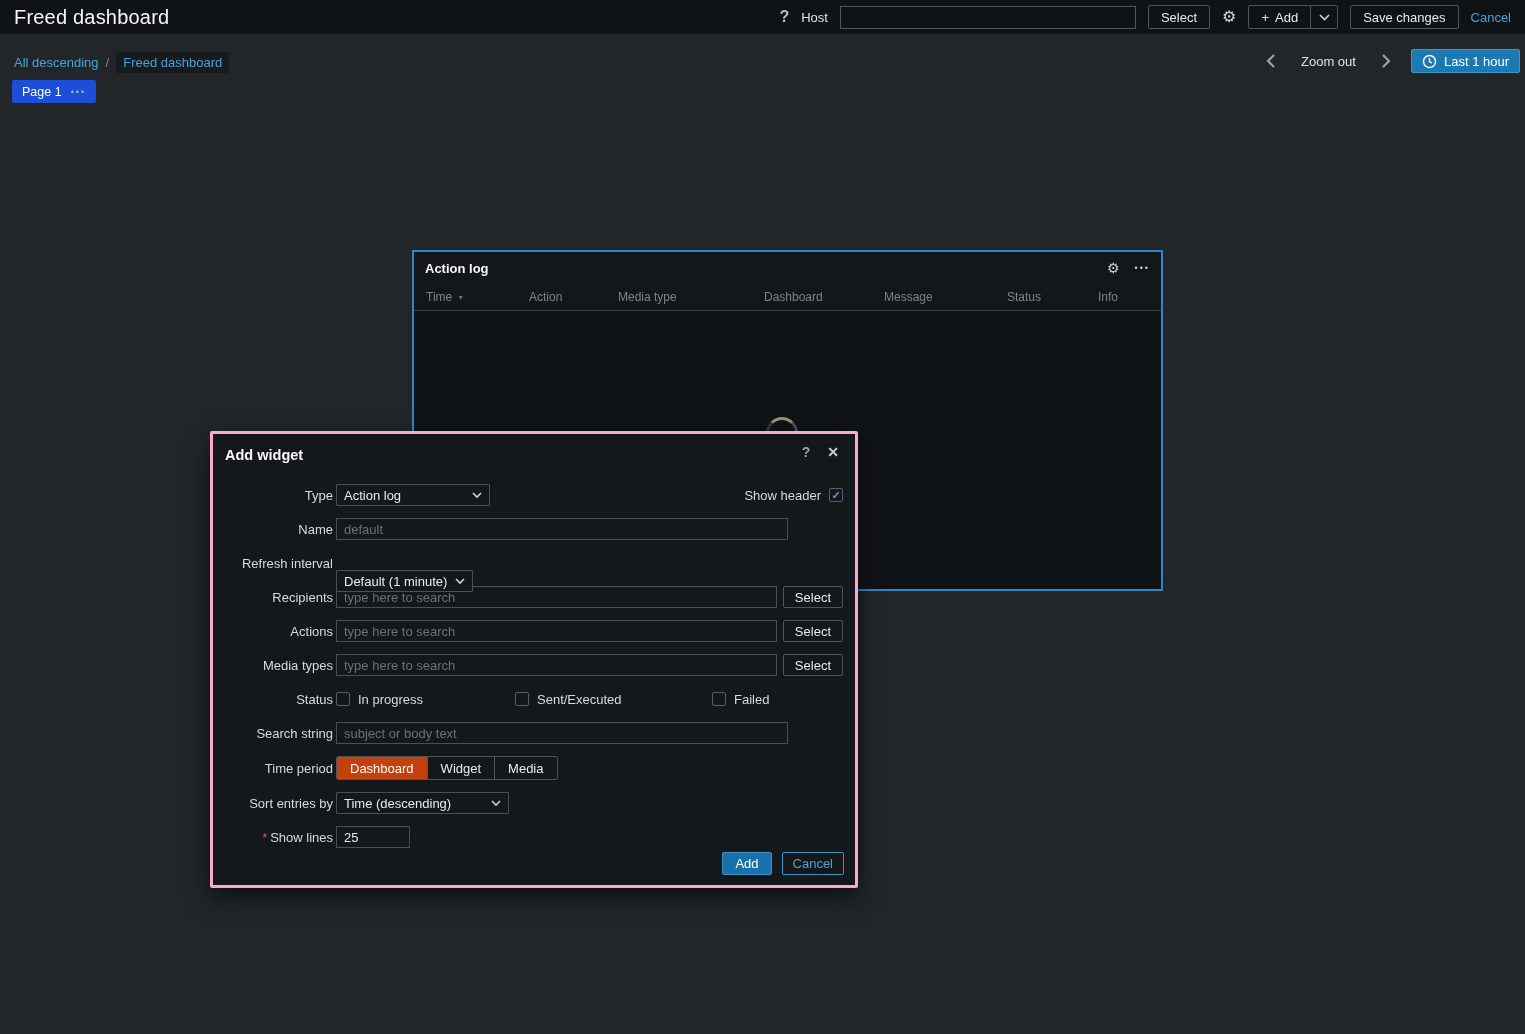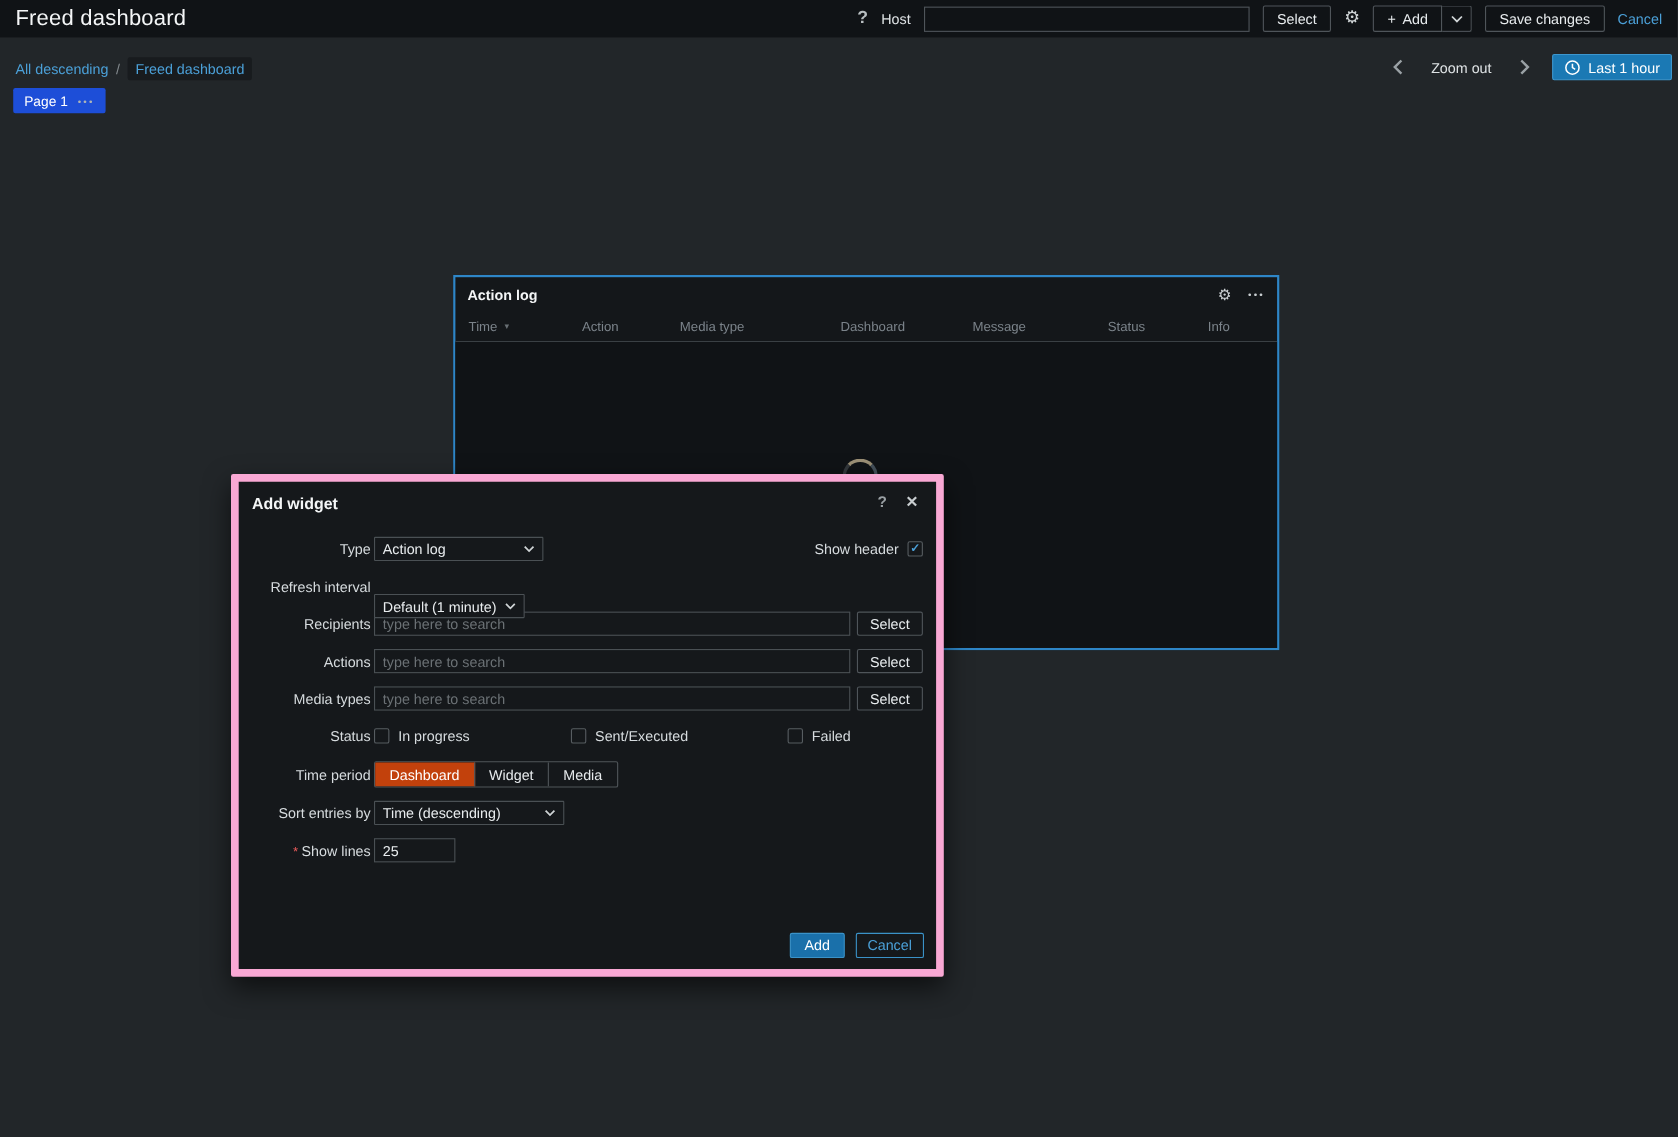--- a/index.html
+++ b/index.html
@@ -72,21 +72,21 @@
   .widget-body { flex:1; background:#101316; }
 
   .spinner {
     position:absolute; left:766px; top:417px; width:32px; height:32px; border-radius:50%;
     border:3px solid #33383c; border-top-color:#9c9076; border-right-color:#45515b; z-index:2;
   }
 
   
   .dialog {
     position:absolute; left:210px; top:431px; width:648px; height:457px;
-    background:#15181b; border:7px solid #f9a8d4; border-radius:2px;
+    background:#15181b; border:3px solid #f9a8d4; border-radius:2px;
     box-shadow:0 10px 24px rgba(0,0,0,.6); z-index:10;
   }
   .dialog-title { padding:13px 0 0 12px; font-size:14.5px; font-weight:700; color:#f4f6f7; }
   .dialog-icons { position:absolute; top:10px; right:16px; display:flex; align-items:center; gap:17px; }
   .dlg-help { color:#9aa0a4; font-size:14px; font-weight:700; cursor:pointer; }
   .dlg-close { color:#c9ced1; font-size:14px; font-weight:700; cursor:pointer; }
 
   .dialog-form { margin-top:21px; }
   .frow { display:flex; align-items:center; height:22px; margin:0 12px 12px 12px; }
   .flbl { flex:0 0 108px; text-align:right; margin-right:3px; font-size:13px; color:#d6dbde; white-space:nowrap; }
@@ -248,20 +248,24 @@
           </svg>
       </span>
       <span class="show-header">
         <span class="flbl" style="flex:none;margin-right:0">Show header</span>
         <span class="cb">
             <span class="mark">✓</span>
           </span>
       </span>
     </div>
 
+    <div class="frow">
+      <span class="flbl">Name</span>
+      <input class="tinput w452" placeholder="default" style="">
+    </div>
 
     <div class="frow">
       <span class="flbl">Refresh interval</span>
       <span class="select w137">
         <span>Default (1 minute)</span>
         <svg width="10" height="7" viewBox="0 0 10 7">
             <polyline points="1,1 5,5 9,1" fill="none" stroke="#cfd4d6" stroke-width="1.6"></polyline>
           </svg>
       </span>
     </div>
@@ -293,20 +297,24 @@
       <span class="cb-group stat2">
         <span class="cb"></span>
         <span style="font-size:13px;color:#d6dbde">Sent/Executed</span>
       </span>
       <span class="cb-group">
         <span class="cb"></span>
         <span style="font-size:13px;color:#d6dbde">Failed</span>
       </span>
     </div>
 
+    <div class="frow">
+      <span class="flbl">Search string</span>
+      <input class="tinput w452" placeholder="subject or body text" style="">
+    </div>
 
     <div class="frow" style="height:24px">
       <span class="flbl">Time period</span>
       <span class="segmented">
         <span class="seg selected">Dashboard</span>
         <span class="seg">Widget</span>
         <span class="seg">Media</span>
       </span>
     </div>
 

